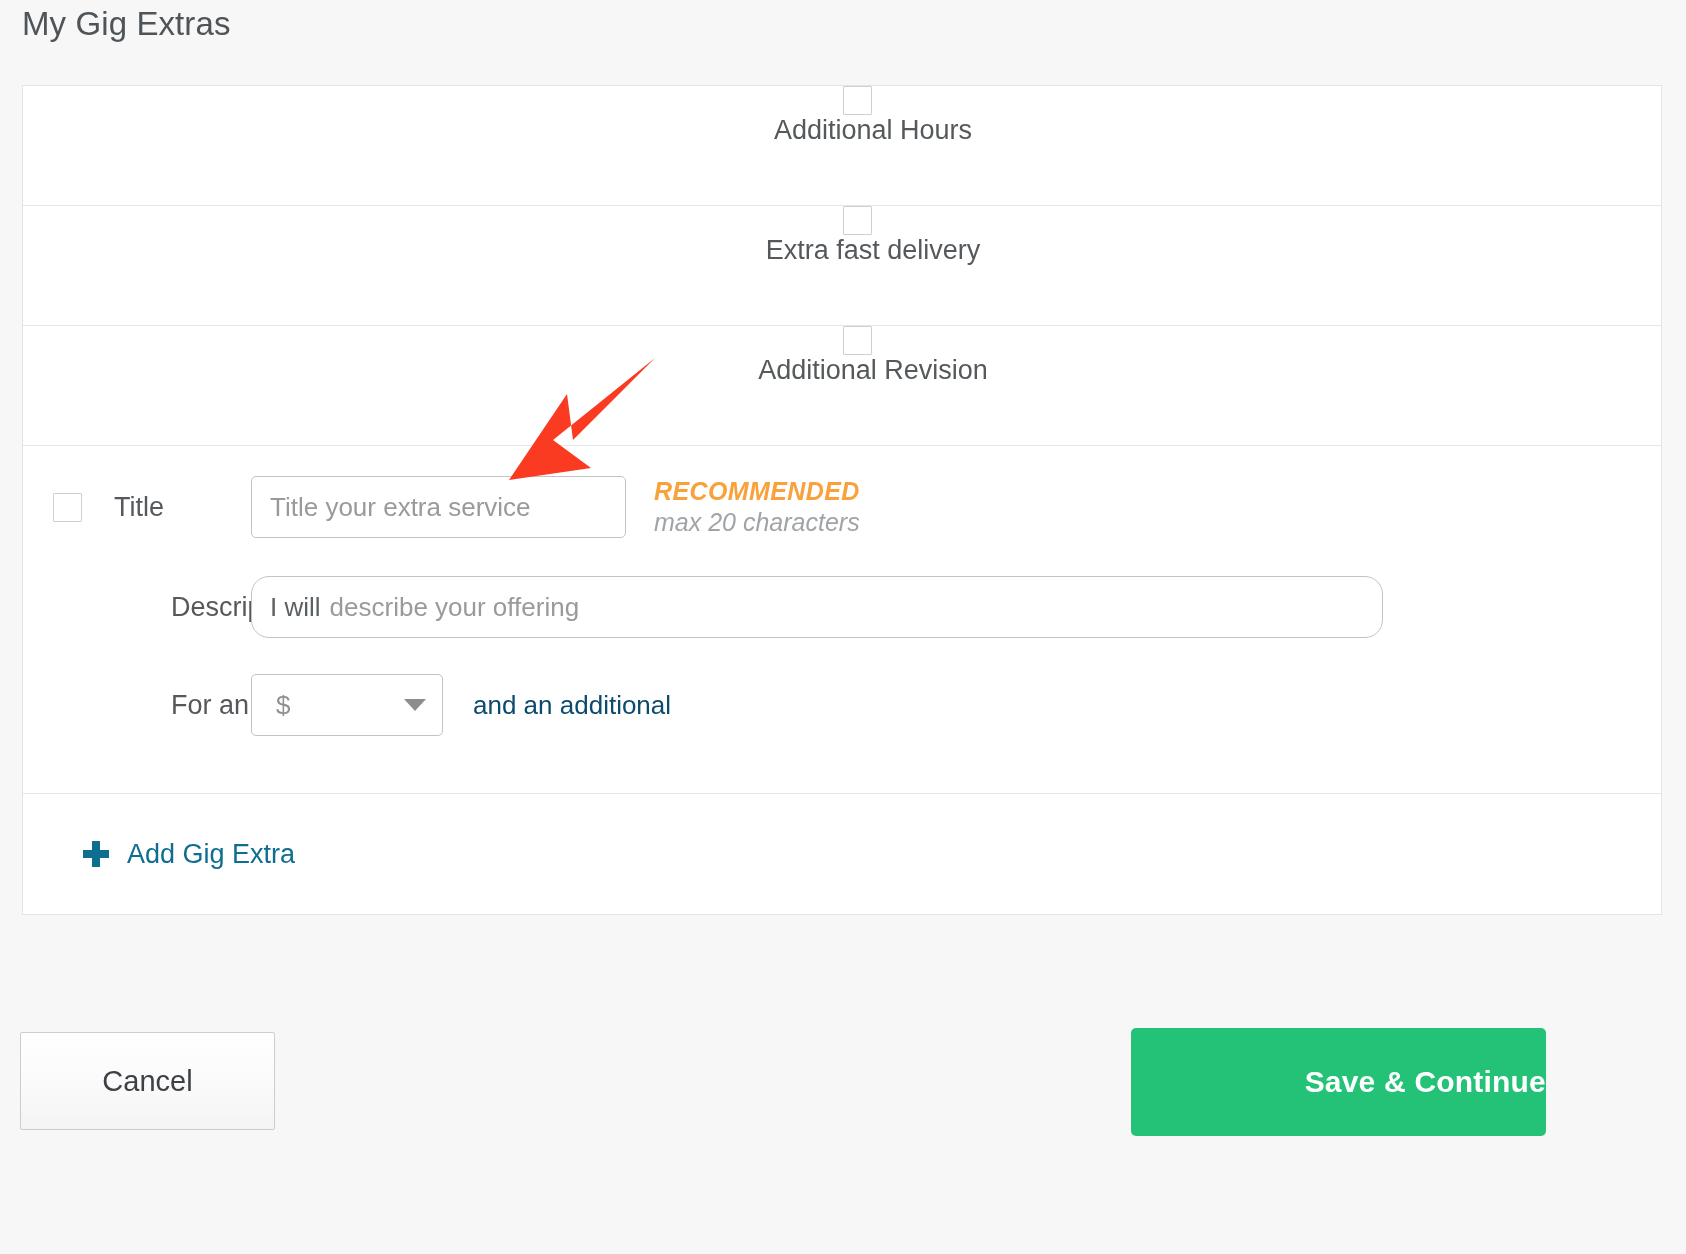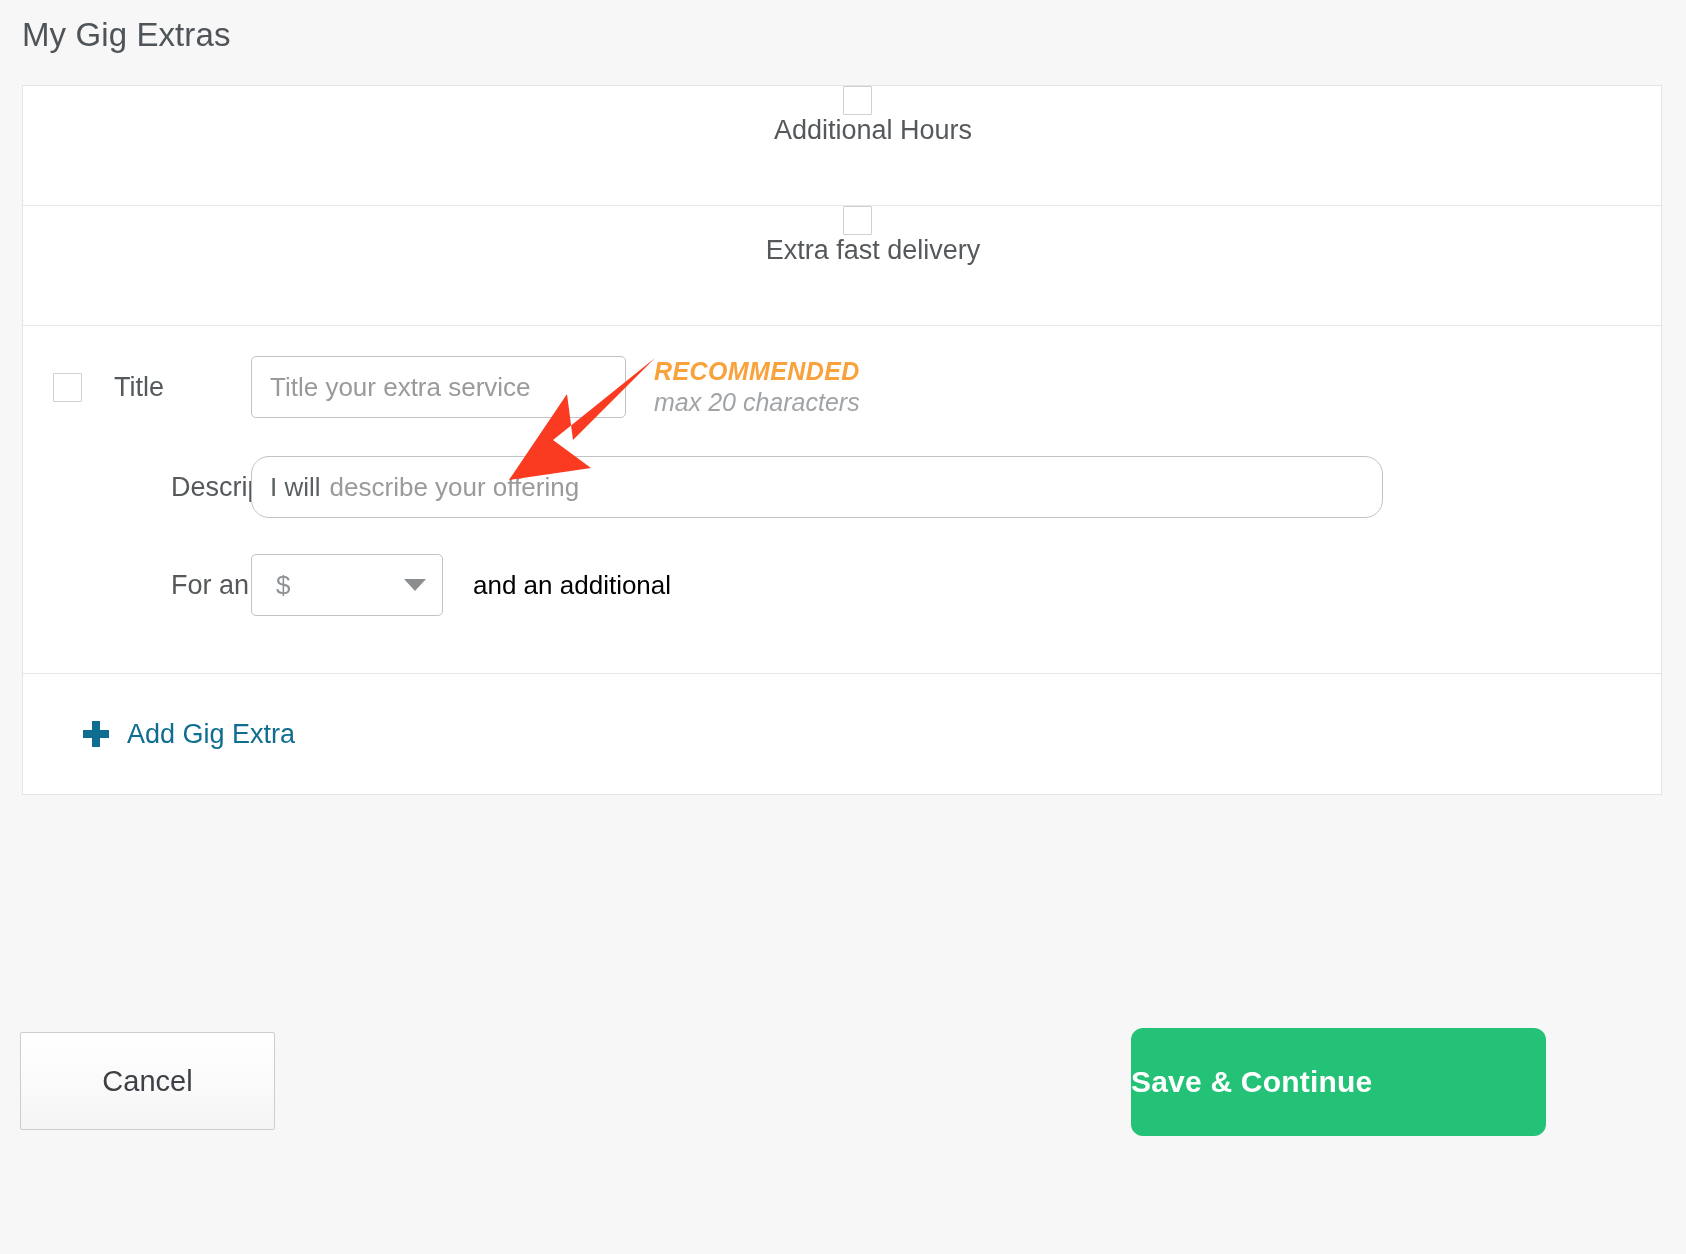--- a/index.html
+++ b/index.html
@@ -19,21 +19,21 @@
     position: relative;
     width: 1686px;
     height: 1254px;
     box-sizing: border-box;
   }
 
   
   .page-title {
     position: absolute;
     left: 22px;
-    top: 14px;
+    top: 3px;
     font-size: 33px;
     color: #4f5458;
     letter-spacing: 0.1px;
     line-height: 42px;
   }
 
   
   .extras-card {
     position: absolute;
     left: 22px;
@@ -169,21 +169,21 @@
   .caret {
     width: 0; height: 0;
     border-left: 11px solid transparent;
     border-right: 11px solid transparent;
     border-top: 12px solid #8a8e91;
     margin-left: 10px;
     flex: none;
   }
   .mid-text {
     font-size: 26px;
-    color: #000000;
+    color: #0c4a6e;
     margin: 8px 30px;
     white-space: nowrap;
   }
 
   
   .add-row {
     height: 120px;
     display: flex;
     align-items: center;
     padding-left: 60px;
@@ -239,25 +239,25 @@
     cursor: pointer;
   }
   .btn-save {
     position: absolute;
     left: 1131px;
     top: 1028px;
     width: 415px;
     height: 108px;
     box-sizing: border-box;
     border: none;
-    border-radius: 12px;
+    border-radius: 5px;
     background: #24c277;
     display: flex;
     align-items: center;
-    justify-content: flex-start;
+    justify-content: flex-end;
     font-size: 30px;
     font-weight: bold;
     color: #ffffff;
     cursor: pointer;
     letter-spacing: 0.2px;
   }
 
   
   .arrow-annotation {
     position: absolute;
@@ -284,20 +284,26 @@
       </div>
     </div>
 
     <div class="extra-row">
       <div class="check-row">
         <span class="cbox"></span>
         <span class="check-label">Extra fast delivery</span>
       </div>
     </div>
 
+    <div class="extra-row">
+      <div class="check-row">
+        <span class="cbox"></span>
+        <span class="check-label">Additional Revision</span>
+      </div>
+    </div>
 
     <div class="extra-row detail-row">
 
       <div class="field-line line-title">
         <span class="label-slot">
           <span class="cbox"></span>
           <span class="field-label">Title</span>
         </span>
         <div class="txt-input title-input">
           <span>Title your extra service</span>

